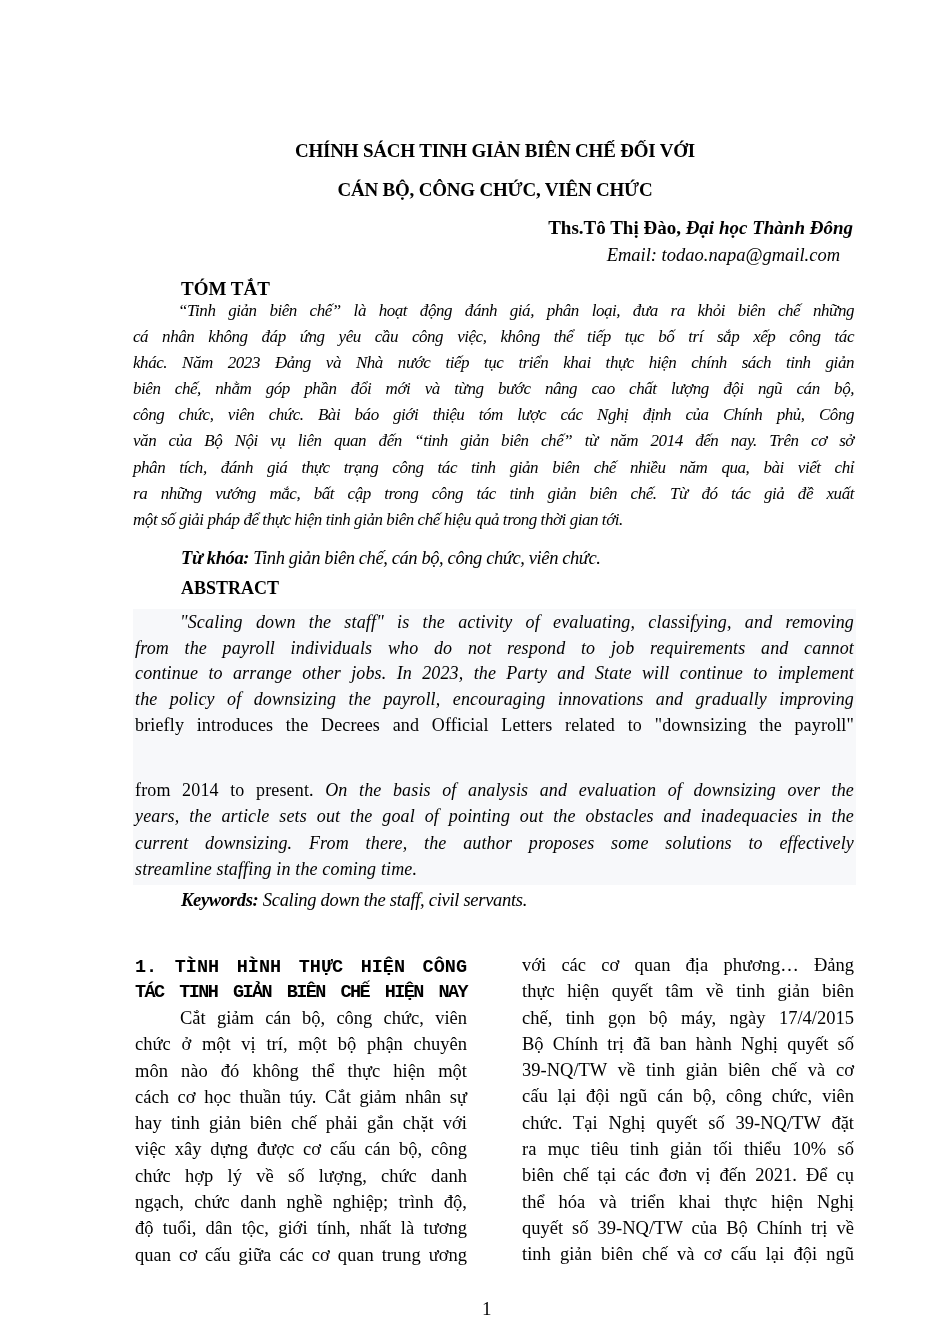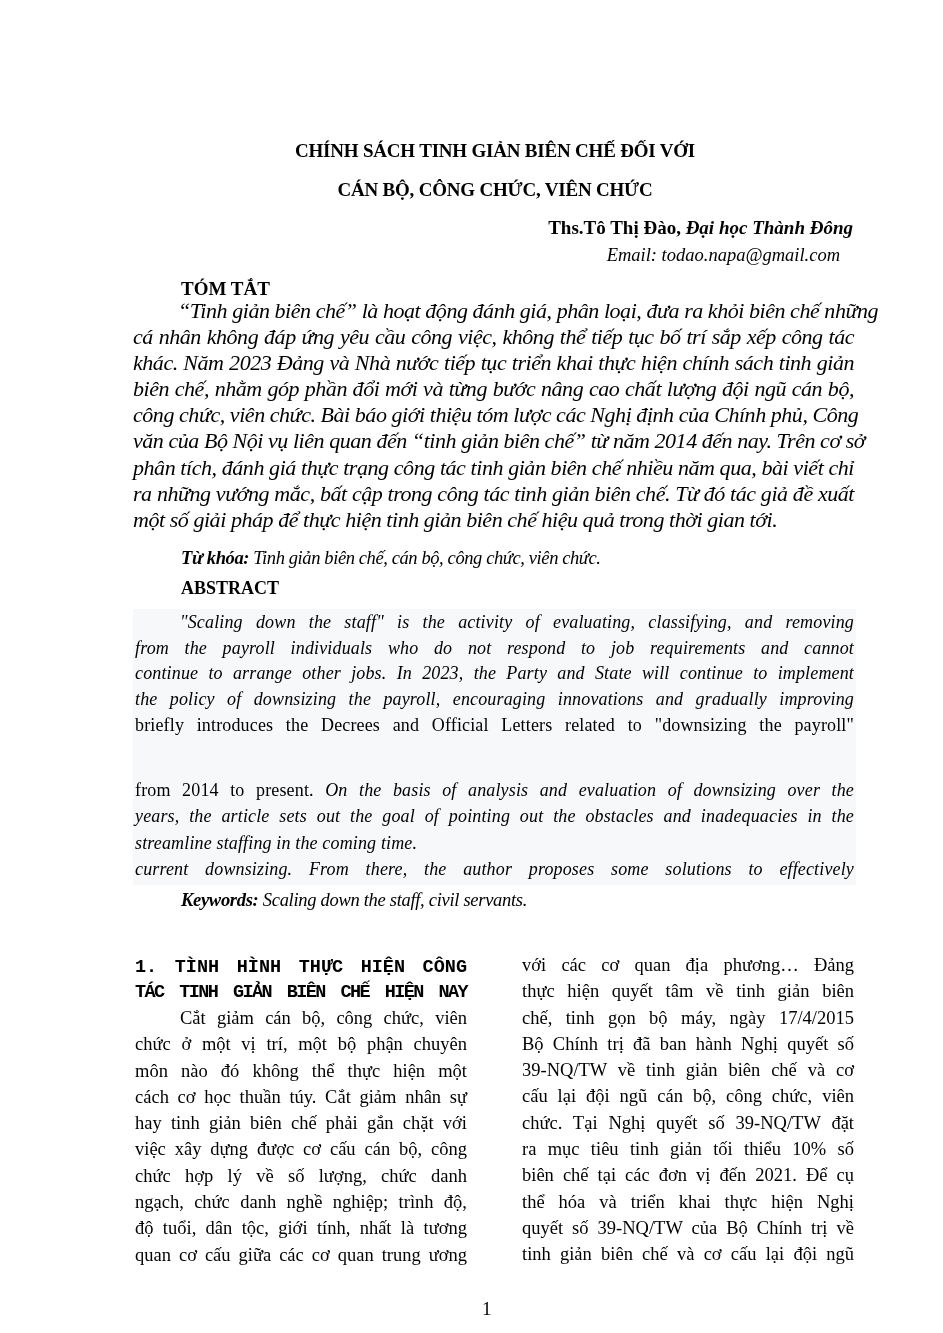--- a/index.html
+++ b/index.html
@@ -11,21 +11,21 @@
            font-weight: bold; font-size: 19px; letter-spacing: -0.2px; }
   .title.l1 { top: 104px; }
   .title.l2 { top: 143px; }
 
   .author { position: absolute; right: 90px; top: 181px; font-size: 19px; font-weight: bold; }
   .author .aff { font-style: italic; }
   .email { position: absolute; right: 103px; top: 209px; font-size: 18.5px; font-style: italic; }
 
   .h-sum { position: absolute; left: 181px; top: 242px; font-size: 19px; font-weight: bold; }
 
-  .para { position: absolute; left: 133px; width: 721px; font-size: 22px;
+  .para { position: absolute; left: 133px; width: 721px; font-size: 17px;
           text-align: justify; text-align-last: justify; }
   .vn-sum { top: 262px; line-height: 26.1px; font-style: italic; letter-spacing: -0.45px; }
   .vn-sum .ln { display: block; text-align: justify; text-align-last: justify; white-space: nowrap; }
   .vn-sum .ln.last { text-align-last: left; }
   .vn-sum .ln.first { padding-left: 45px; }
 
   .kw-vn { position: absolute; left: 181px; top: 512px; font-size: 18.5px; font-style: italic; letter-spacing: -0.4px; }
   .kw-vn b { font-weight: bold; }
 
   .h-abs { position: absolute; left: 181px; top: 542px; font-size: 18px; font-weight: bold; }
@@ -86,22 +86,22 @@
   <div class="abs abs-a">
     <span class="ln first i">"Scaling down the staff" is the activity of evaluating, classifying, and removing</span>
     <span class="ln i">from the payroll individuals who do not respond to job requirements and cannot</span>
     <span class="ln i">continue to arrange other jobs. In 2023, the Party and State will continue to implement</span>
     <span class="ln i">the policy of downsizing the payroll, encouraging innovations and gradually improving</span>
     <span class="ln">briefly introduces the Decrees and Official Letters related to "downsizing the payroll"</span>
   </div>
   <div class="abs abs-b">
     <span class="ln"><span>from 2014 to present.</span><span class="i"> On the basis of analysis and evaluation of downsizing over the</span></span>
     <span class="ln i">years, the article sets out the goal of pointing out the obstacles and inadequacies in the</span>
+    <span class="ln i">current downsizing. From there, the author proposes some solutions to effectively</span>
     <span class="ln i last">streamline staffing in the coming time.</span>
-    <span class="ln i">current downsizing. From there, the author proposes some solutions to effectively</span>
   </div>
 
   <div class="kw-en"><b>Keywords:</b><span> Scaling down the staff, civil servants.</span></div>
 
   <div class="col col-left">
     <div class="sec-h">
       <span class="ln">1. TÌNH HÌNH THỰC HIỆN CÔNG</span>
       <span class="ln tight">TÁC TINH GIẢN BIÊN CHẾ HIỆN NAY</span>
     </div>
     <span class="ln ind">Cắt giảm cán bộ, công chức, viên</span>

